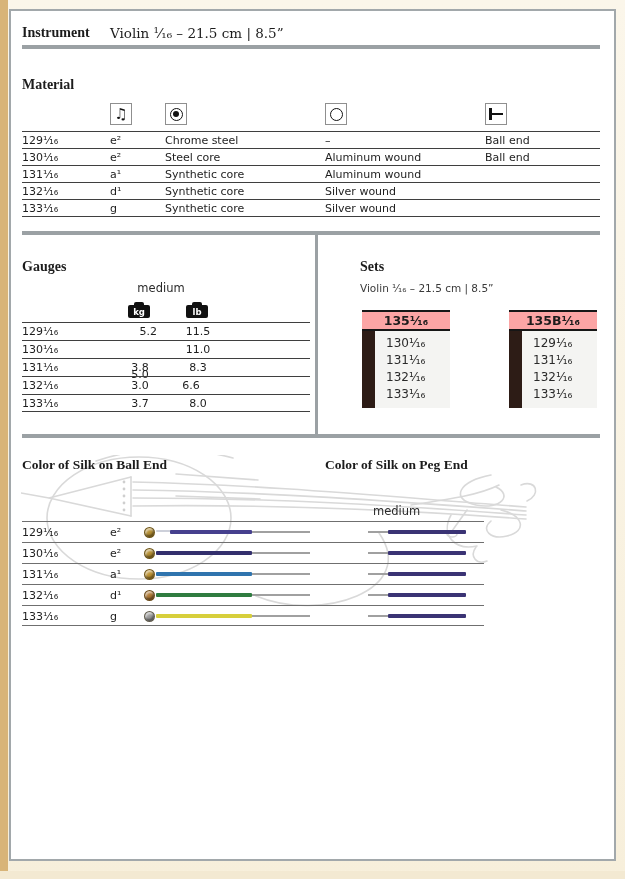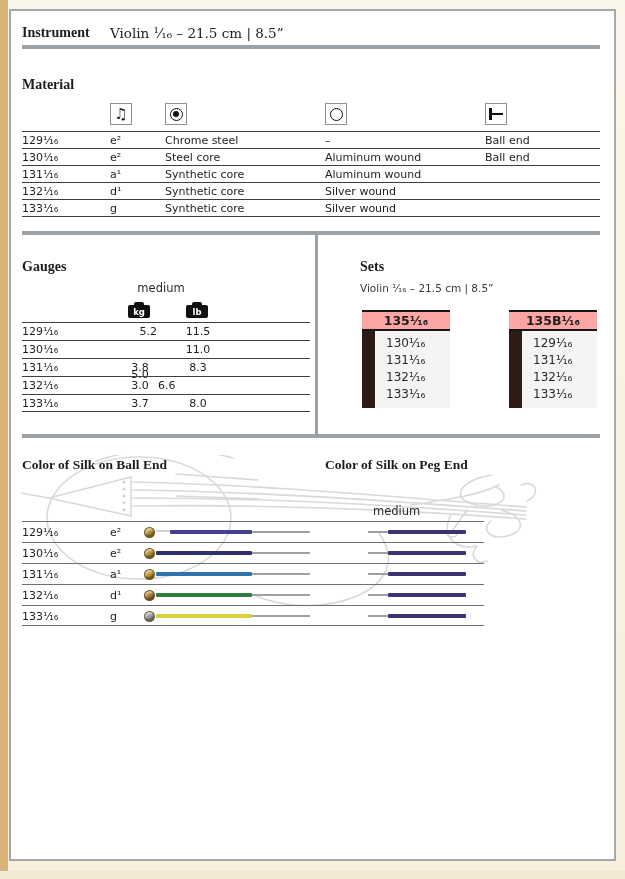--- a/index.html
+++ b/index.html
@@ -168,21 +168,21 @@
       <span class="cell" style="left:153px; width:46px; text-align:center;">11.0</span>
     </div>
     <div class="trow" style="height:18px;">
       <span class="cell" style="left:0;">131¹⁄₁₆</span>
       <span class="cell" style="left:95px; width:46px; text-align:center;">3.8</span>
       <span class="cell" style="left:153px; width:46px; text-align:center;">8.3</span>
     </div>
     <div class="trow" style="height:18px;">
       <span class="cell" style="left:0;">132¹⁄₁₆</span>
       <span class="cell" style="left:95px; width:46px; text-align:center;">3.0</span>
-      <span class="cell" style="left:136px; width:46px; ">6.6</span>
+      <span class="cell" style="left:146px; width:46px; text-align:center;">6.6</span>
     </div>
     <div class="trow last" style="height:18px;">
       <span class="cell" style="left:0;">133¹⁄₁₆</span>
       <span class="cell" style="left:95px; width:46px; text-align:center;">3.7</span>
       <span class="cell" style="left:153px; width:46px; text-align:center;">8.0</span>
     </div>
   </div>
 
   <div class="abs serif-b" style="left:349px; top:248px; font-size:14px;">Sets</div>
   <div class="abs" style="left:349px; top:271px; font-size:10.5px; color:#3a3a3a;">Violin ¹⁄₁₆ – 21.5 cm | 8.5”</div>

